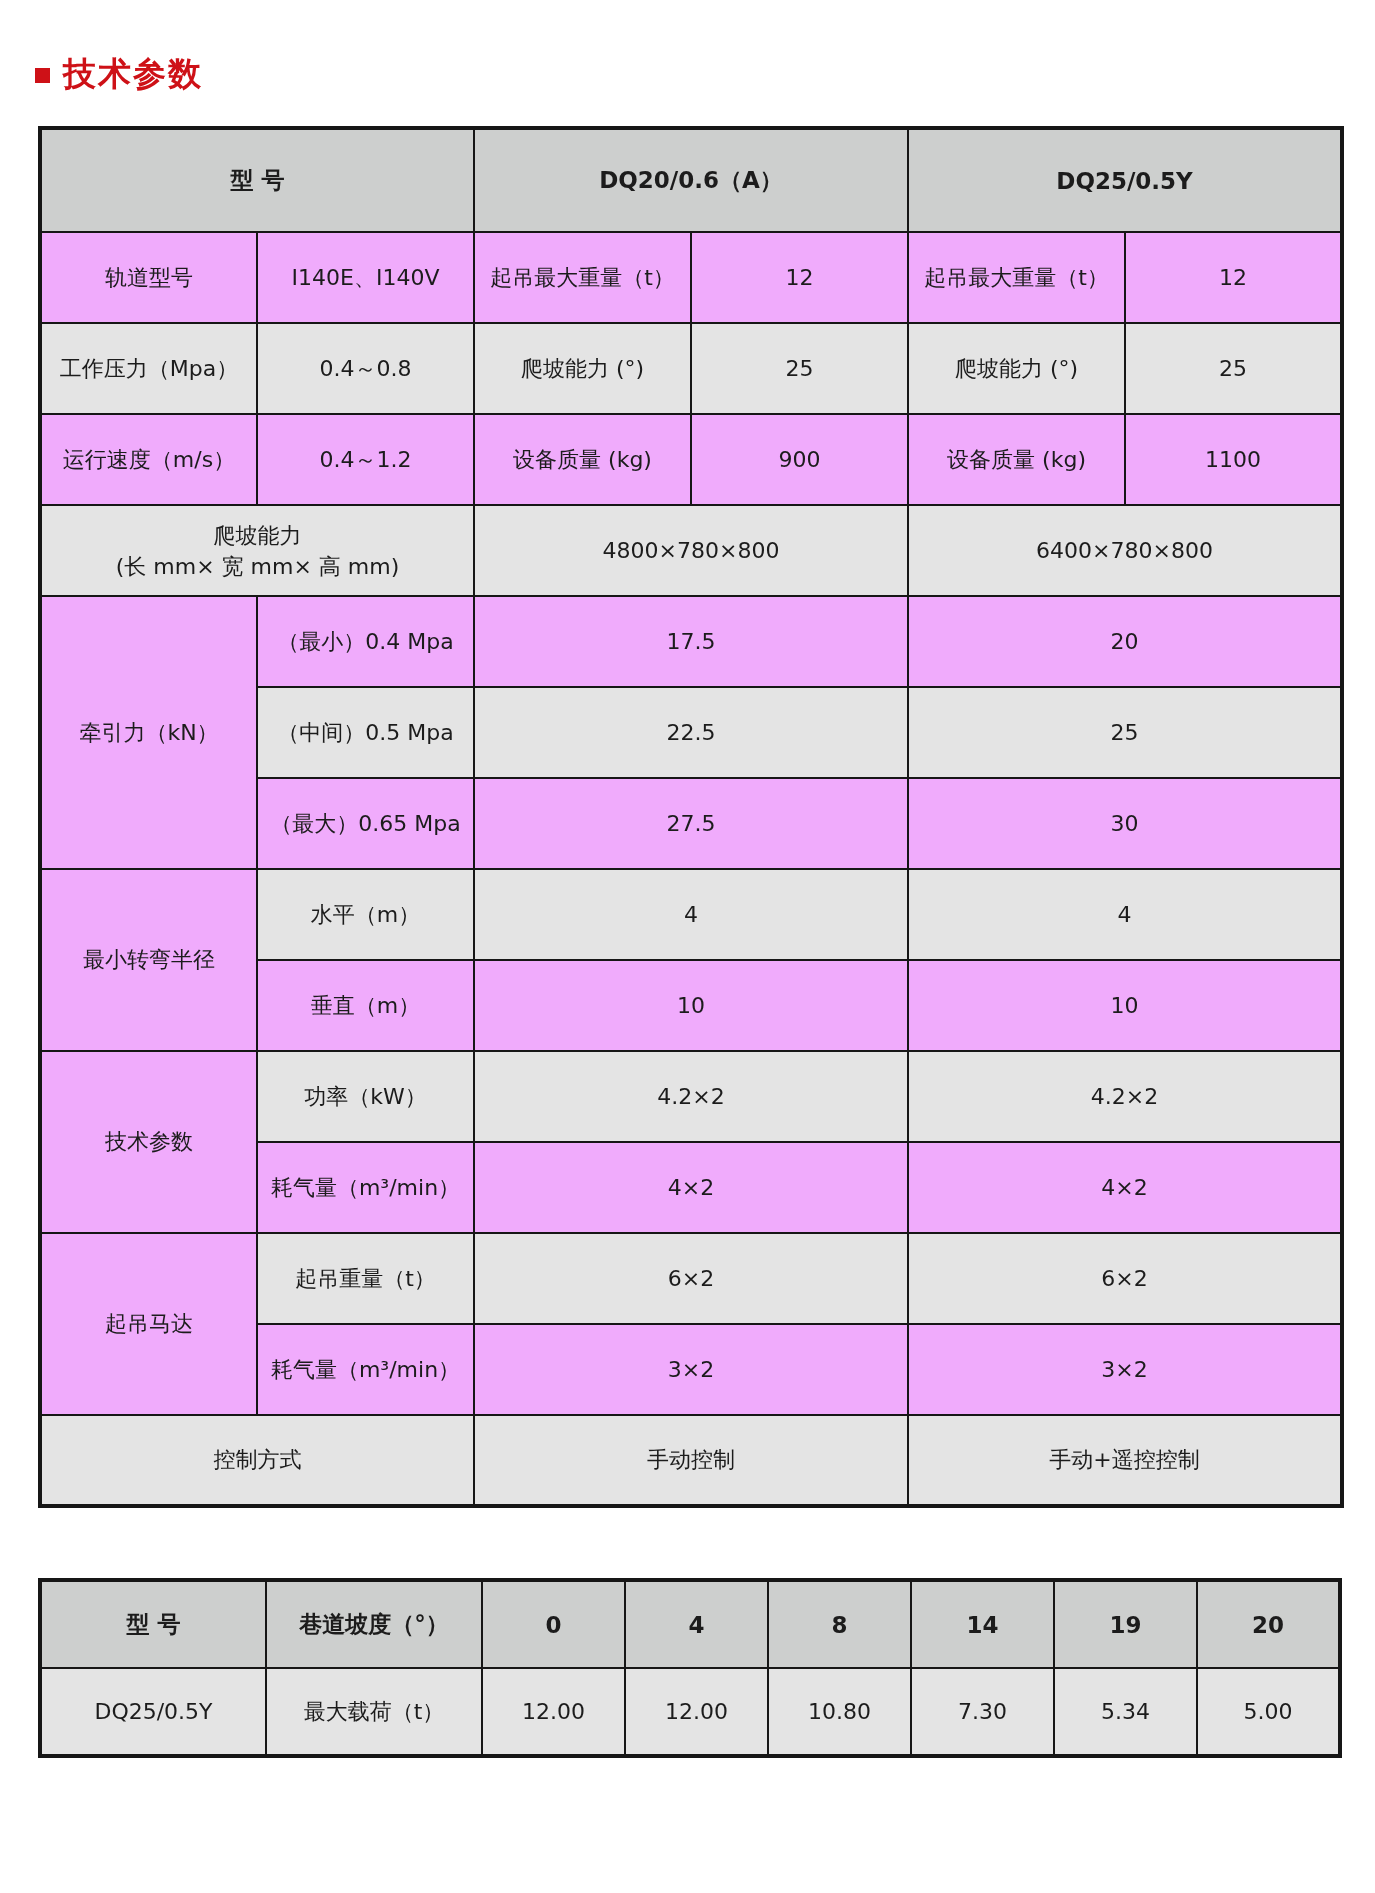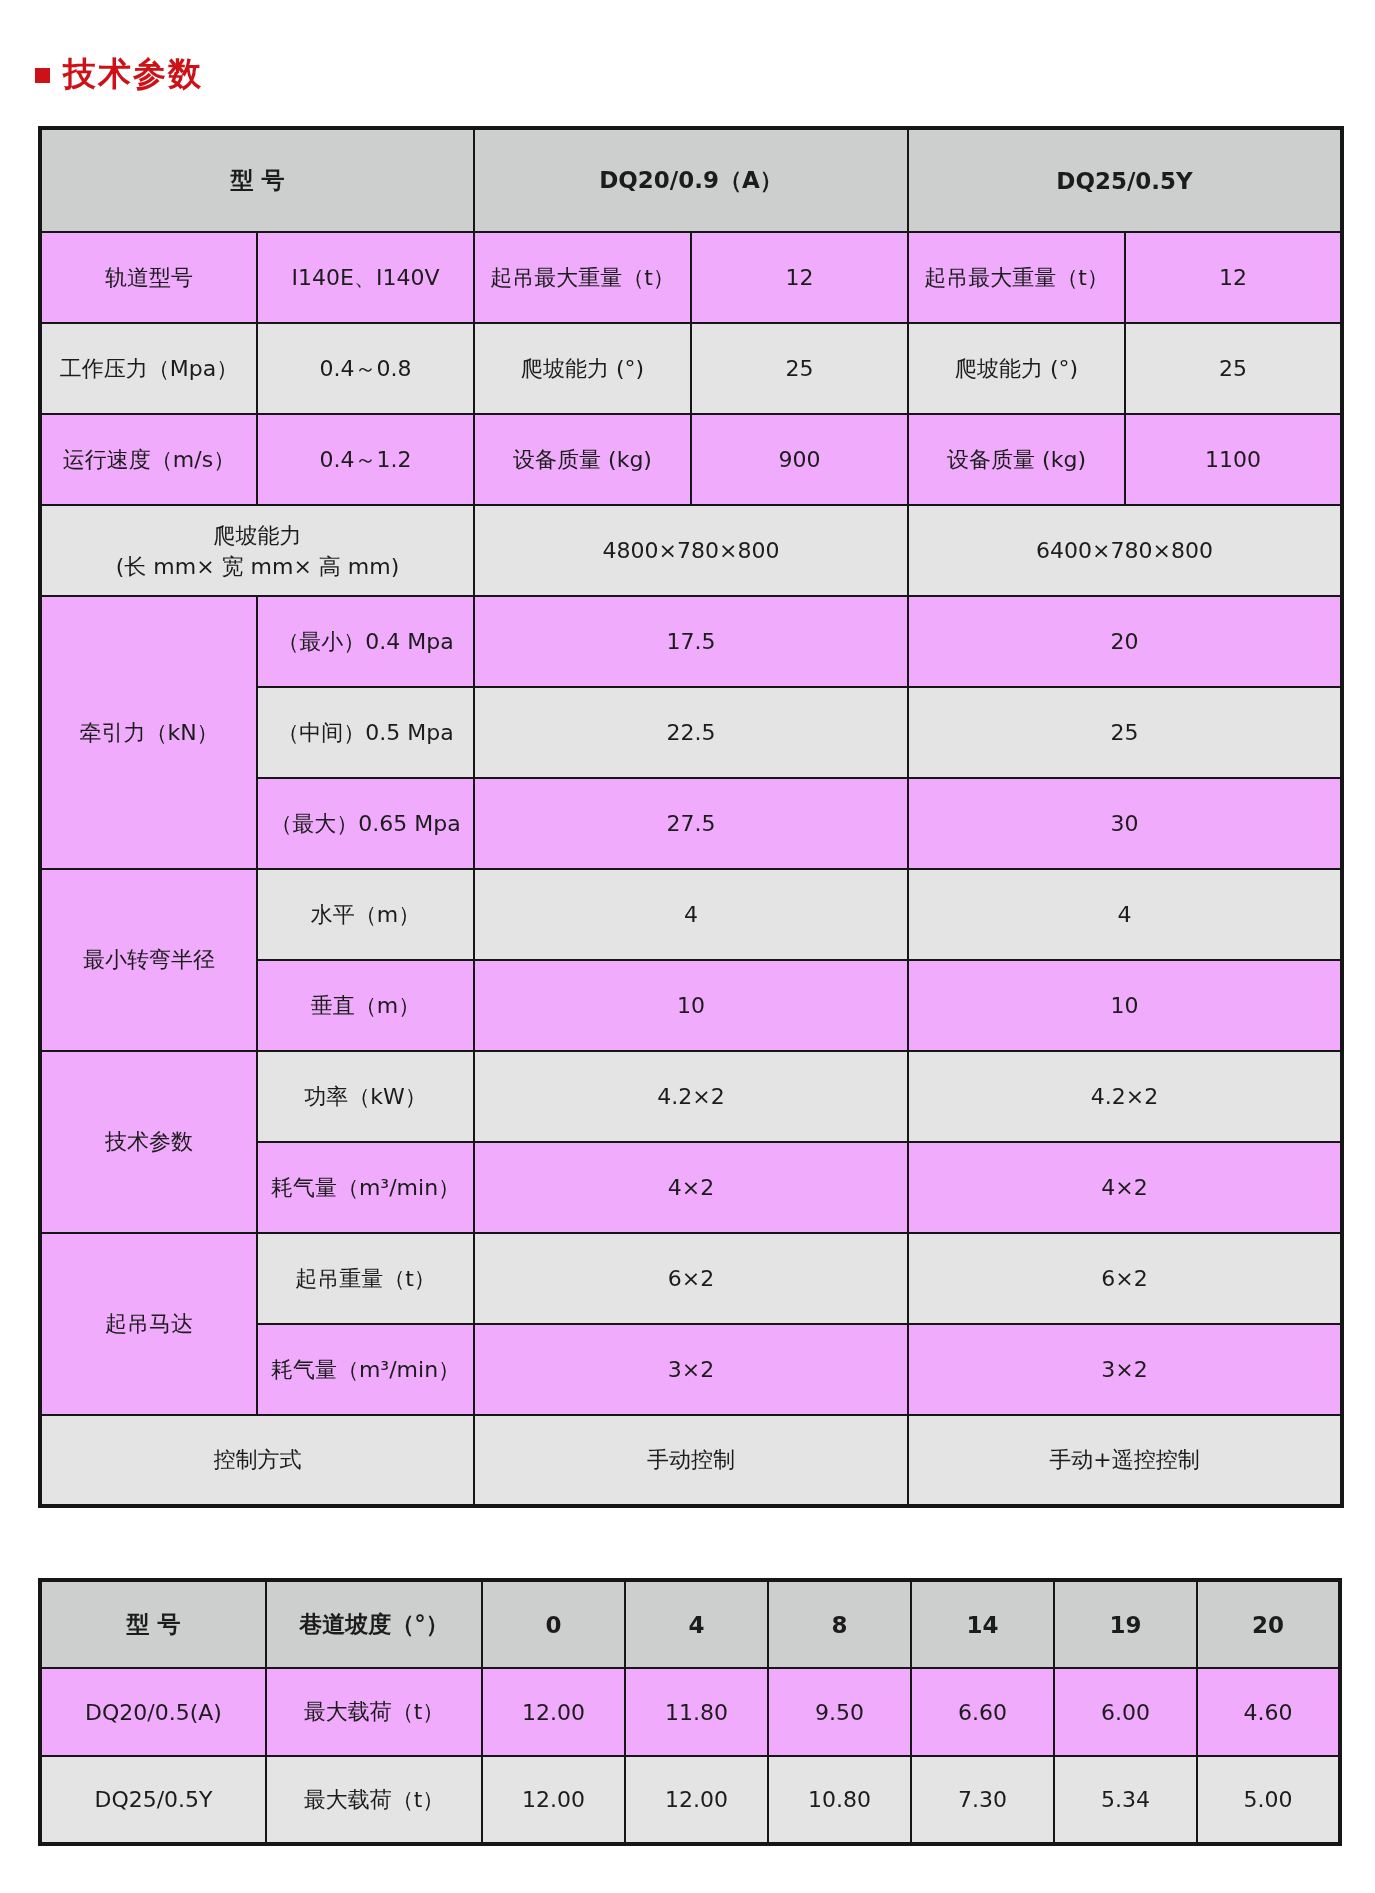--- a/index.html
+++ b/index.html
@@ -79,21 +79,21 @@
     <col style="width:217px">
       <col style="width:217px">
       <col style="width:217px">
     <col style="width:217px">
       <col style="width:217px">
       <col style="width:217px">
   </colgroup>
   <tbody>
       <tr class="header-row">
     <th colspan="2" class="head-bg">型  号</th>
-    <th colspan="2" class="head-bg">DQ20/0.9（A）</th>
+    <th colspan="2" class="head-bg">DQ20/0.6（A）</th>
     <th colspan="2" class="head-bg">DQ25/0.5Y</th>
   </tr>
   <tr>
     <td>轨道型号</td>
     <td>I140E、I140V</td>
     <td>起吊最大重量（t）</td>
     <td>12</td>
     <td>起吊最大重量（t）</td>
     <td>12</td>
   </tr>
@@ -194,30 +194,20 @@
     <th class="head-bg">型  号</th>
     <th class="head-bg">巷道坡度（°）</th>
     <th class="head-bg load-header-num">0</th>
     <th class="head-bg load-header-num">4</th>
     <th class="head-bg load-header-num">8</th>
     <th class="head-bg load-header-num">14</th>
     <th class="head-bg load-header-num">19</th>
     <th class="head-bg load-header-num">20</th>
   </tr>
   <tr>
-    <td>DQ20/0.5(A)</td>
-    <td>最大载荷（t）</td>
-    <td>12.00</td>
-    <td>11.80</td>
-    <td>9.50</td>
-    <td>6.60</td>
-    <td>6.00</td>
-    <td>4.60</td>
-  </tr>
-  <tr>
     <td class="gray-bg">DQ25/0.5Y</td>
     <td class="gray-bg">最大载荷（t）</td>
     <td class="gray-bg">12.00</td>
     <td class="gray-bg">12.00</td>
     <td class="gray-bg">10.80</td>
     <td class="gray-bg">7.30</td>
     <td class="gray-bg">5.34</td>
     <td class="gray-bg">5.00</td>
   </tr>
 </tbody>

